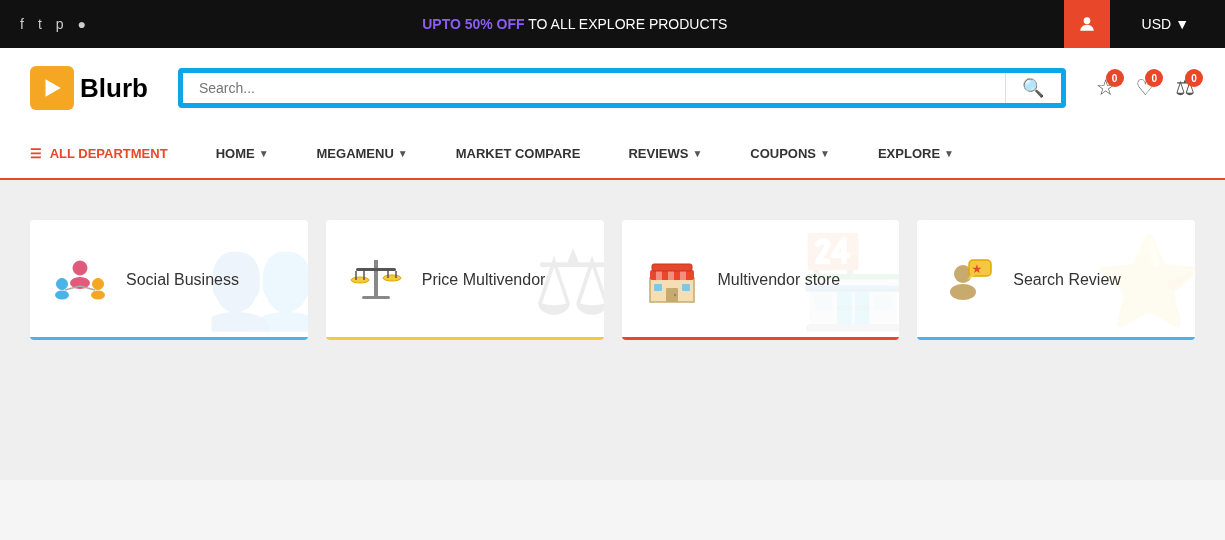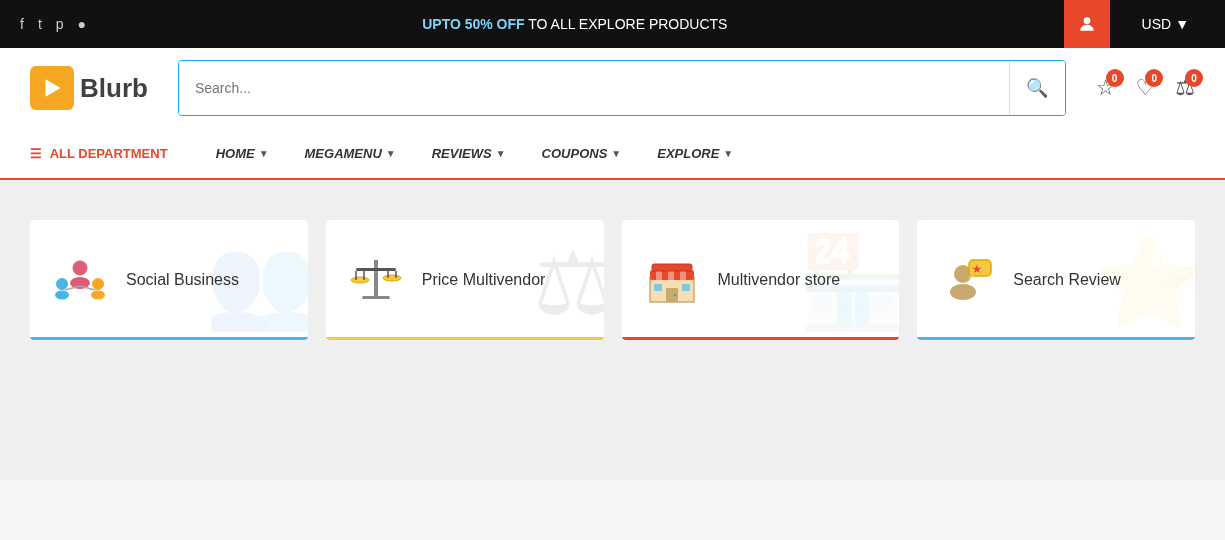--- a/index.html
+++ b/index.html
@@ -11,21 +11,21 @@
       color: #fff;
       display: flex;
       align-items: center;
       justify-content: space-between;
       padding: 0 20px;
       height: 48px;
     }
     .top-bar-social { display: flex; gap: 14px; }
     .top-bar-social span { color: #ccc; font-size: 14px; cursor: pointer; }
     .top-bar-promo { font-size: 14px; color: #fff; }
-    .top-bar-promo em { color: #7dd3fc; font-style: normal; font-weight: bold; text-align: right; }
+    .top-bar-promo em { color: #8b5cf6; font-style: normal; font-weight: bold; text-align: right; }
     .top-bar-right { display: flex; align-items: center; gap: 16px; }
     .top-bar-user {
       background: #e8472a;
       width: 46px; height: 48px;
       display: flex; align-items: center; justify-content: center;
     }
     .top-bar-user svg { fill: #fff; }
     .top-bar-currency {
       color: #fff; font-size: 14px; padding: 0 16px; cursor: pointer;
       display: flex; align-items: center; gap: 4px;
@@ -40,28 +40,28 @@
       height: 80px;
       gap: 30px;
     }
     .logo { display: flex; align-items: center; gap: 6px; text-decoration: none; }
     .logo-icon {
       width: 44px; height: 44px;
       background: #f5a623;
       border-radius: 6px;
       display: flex; align-items: center; justify-content: center;
     }
-    .logo-text { font-size: 26px; font-weight: bold; color: #404040; }
+    .logo-text { font-size: 26px; font-weight: bold; color: #000000; }
     .search-bar {
       flex: 1;
       display: flex;
-      border: 1px solid #0ea5e9;
+      border: 5px solid #0ea5e9;
       border-radius: 4px;
       overflow: hidden;
-      height: 56px;
+      height: 40px;
     }
     .search-bar input {
       flex: 1;
       border: none;
       outline: none;
       padding: 0 16px;
       font-size: 14px;
       color: #999;
     }
     .search-bar button {
@@ -105,21 +105,21 @@
     .nav-dept {
       display: flex;
       align-items: center;
       gap: 8px;
       color: #e8472a;
       font-weight: bold;
       font-size: 13px;
       padding-right: 30px;
       cursor: pointer;
     }
-    .nav-items { display: flex; align-items: flex-start; gap: 0; font-style: italic; }
+    .nav-items { display: flex; align-items: flex-start; gap: 12px; }
     .nav-item {
       padding: 0 18px;
       font-size: 13px;
       font-weight: 600;
       color: #333;
       cursor: pointer;
       height: 52px;
       display: flex;
       align-items: center;
       gap: 4px;
@@ -245,20 +245,23 @@
   <div class="nav-items">
     <div class="nav-item">
       <span>HOME</span>
       <span class="arrow">▼</span>
     </div>
     <div class="nav-item">
       <span>MEGAMENU</span>
       <span class="arrow">▼</span>
     </div>
     <div class="nav-item">
+      <span>MARKET COMPARE</span>
+    </div>
+    <div class="nav-item">
       <span>REVIEWS</span>
       <span class="arrow">▼</span>
     </div>
     <div class="nav-item">
       <span>COUPONS</span>
       <span class="arrow">▼</span>
     </div>
     <div class="nav-item">
       <span>EXPLORE</span>
       <span class="arrow">▼</span>

